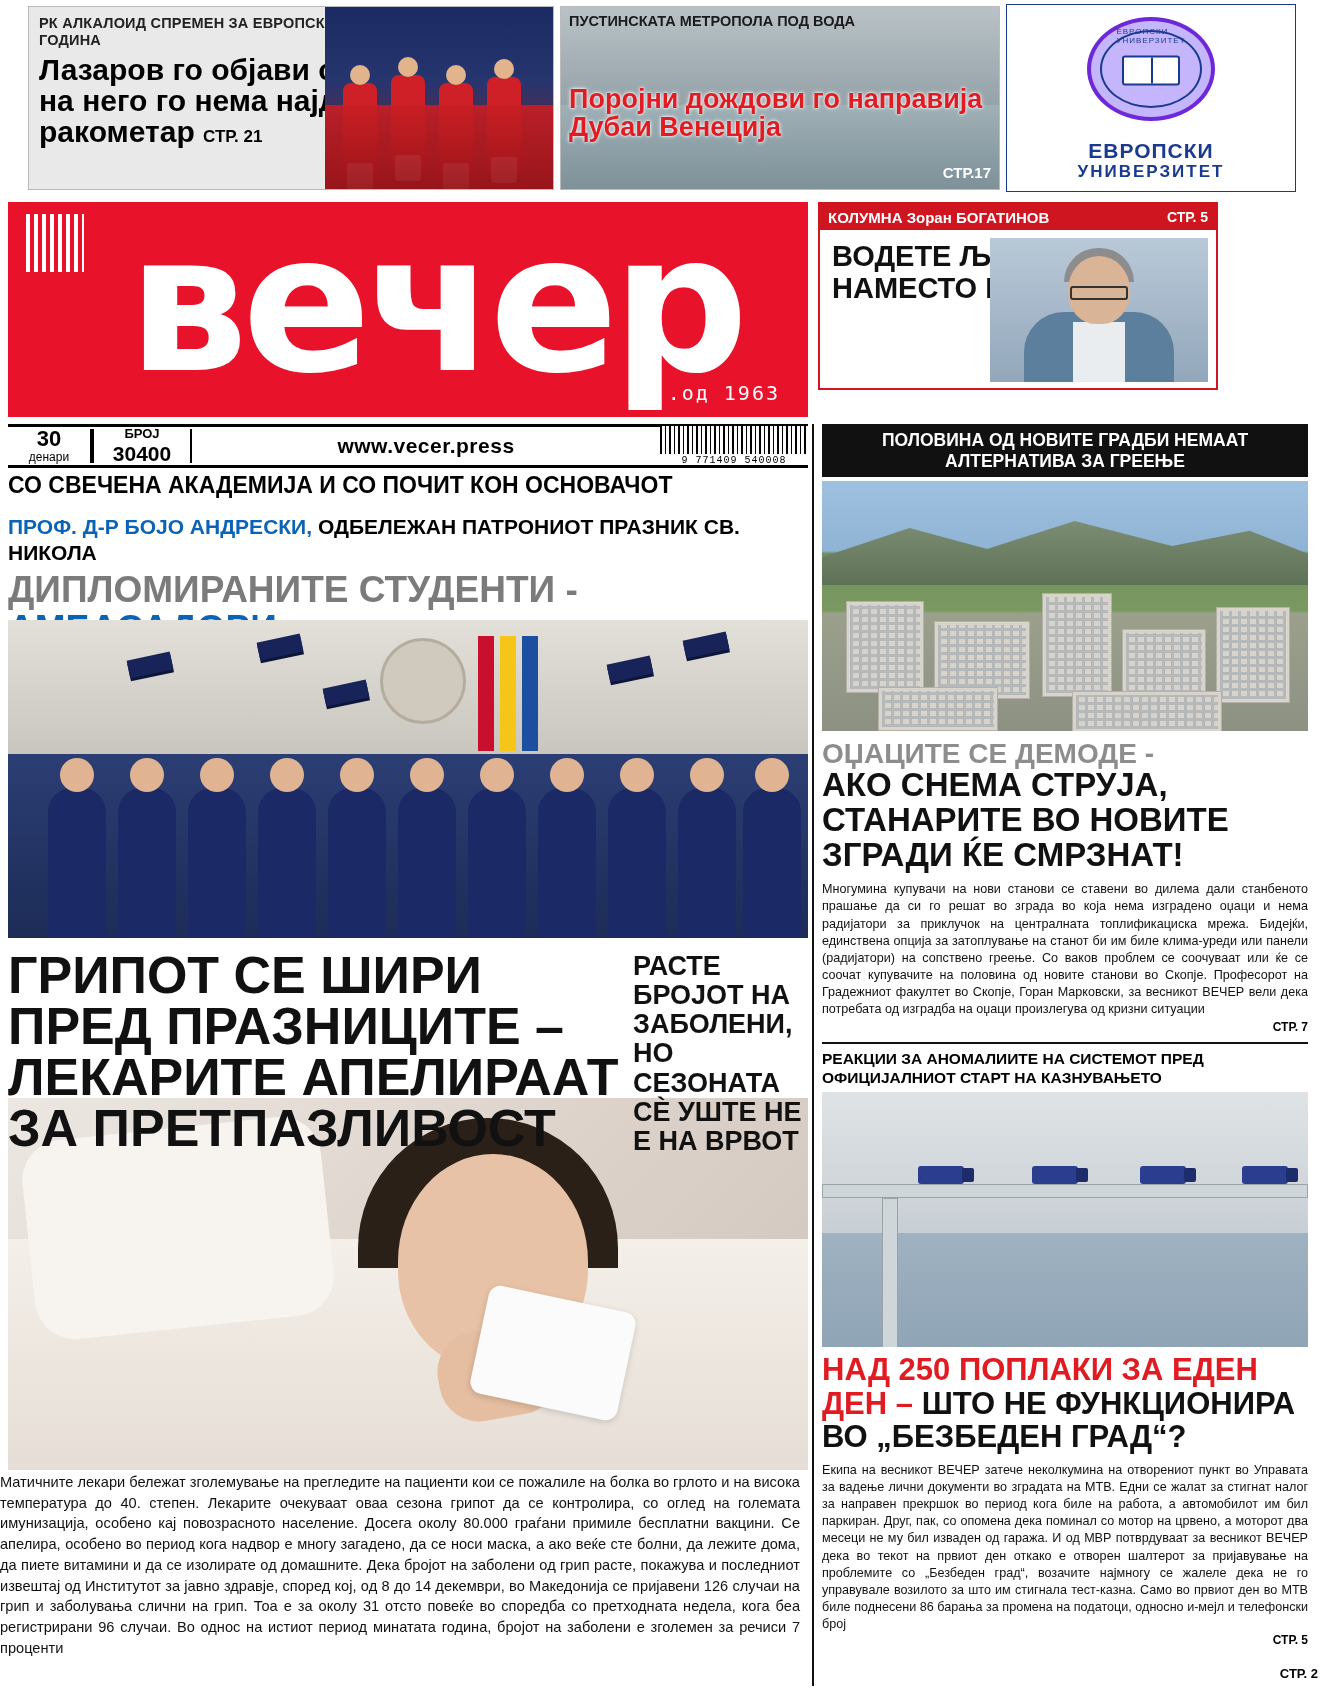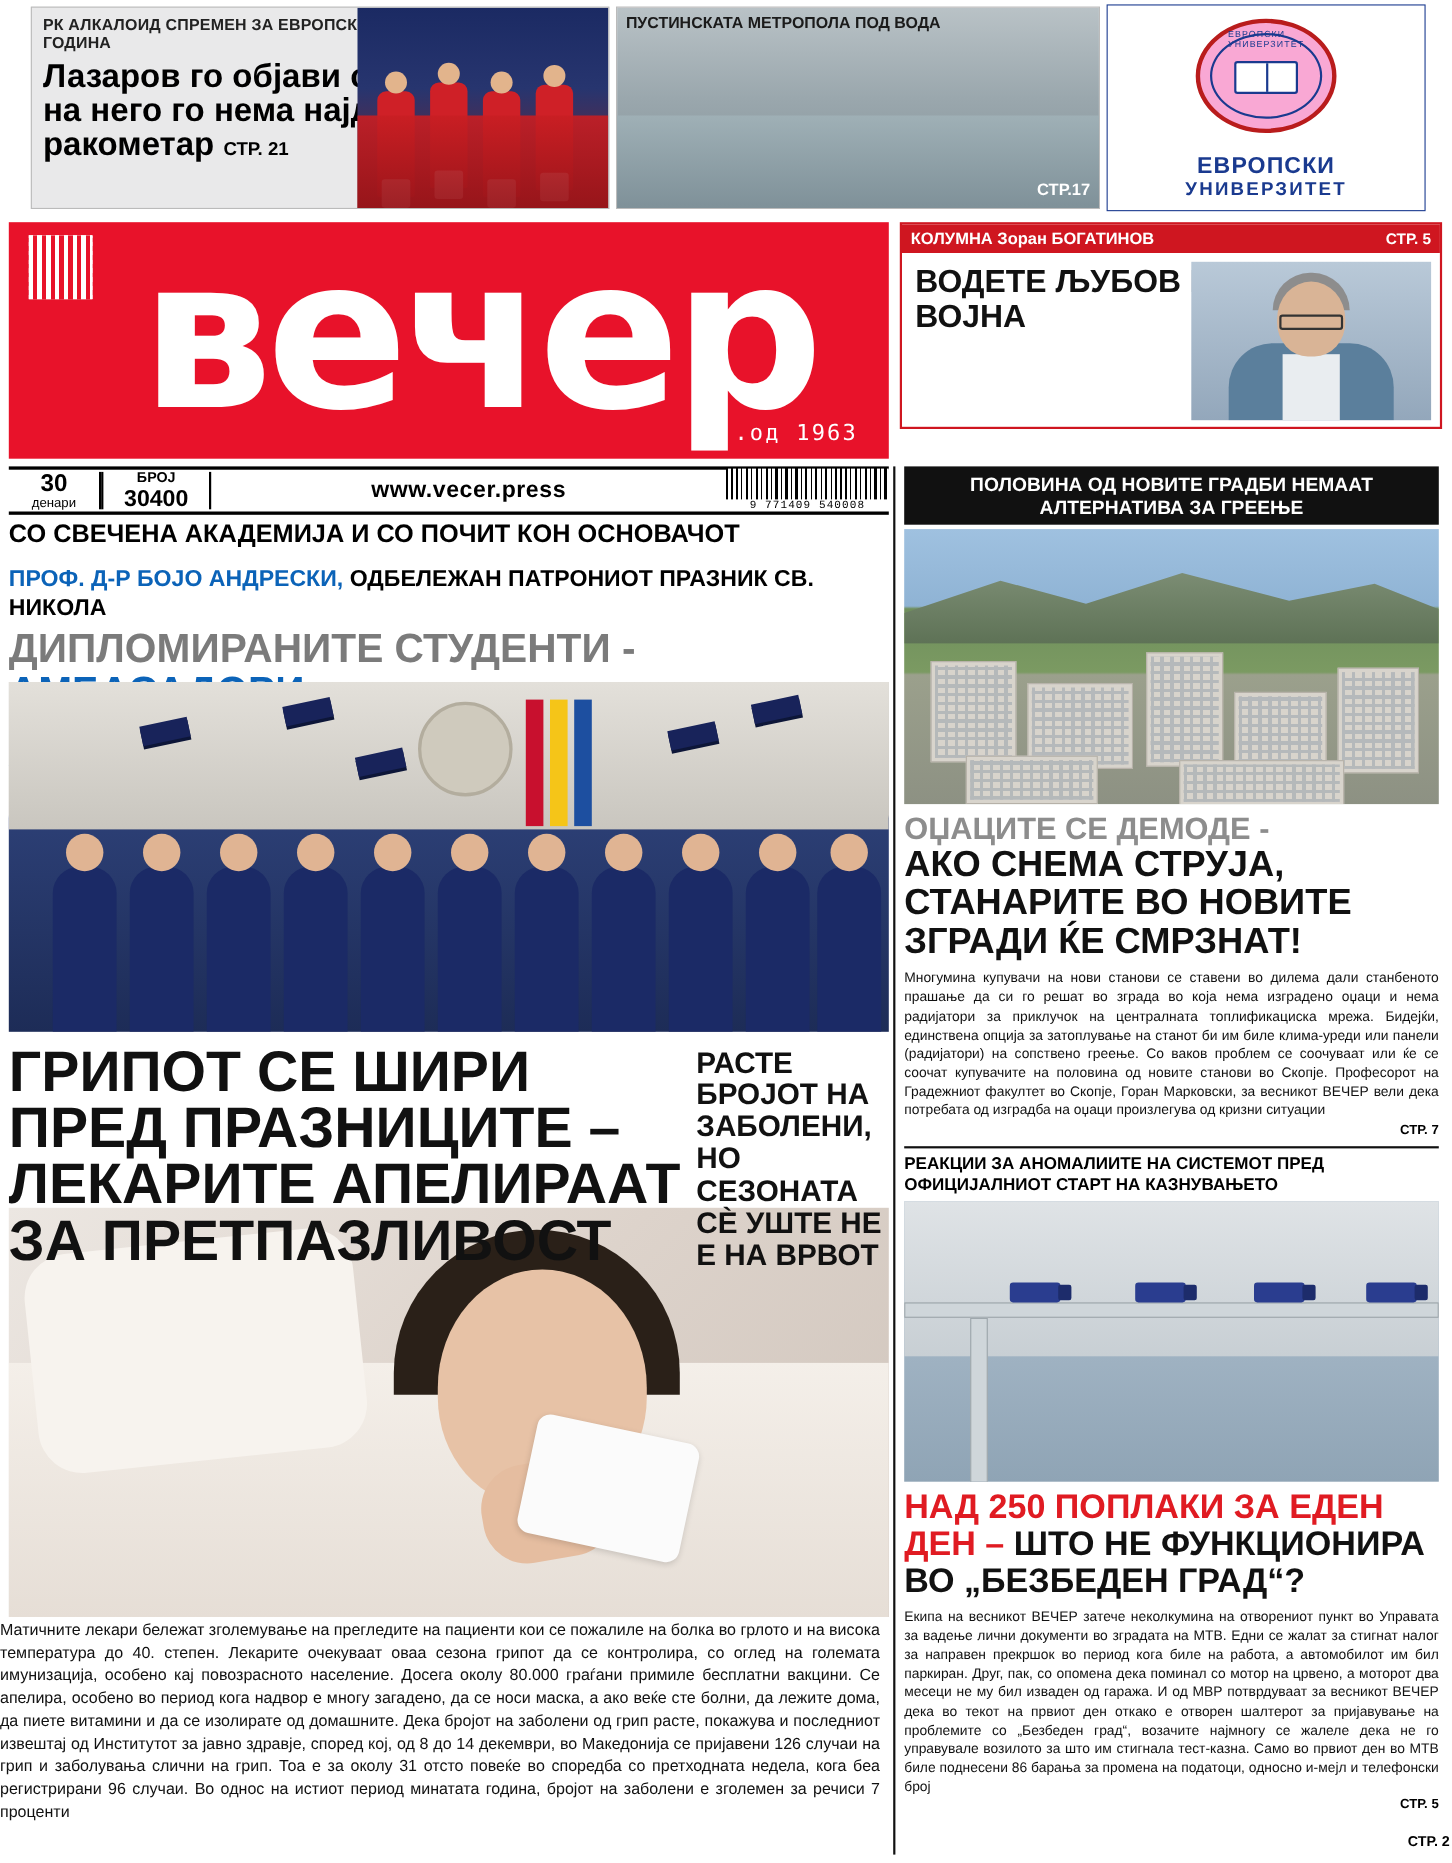--- a/index.html
+++ b/index.html
@@ -43,42 +43,42 @@
 
   .tb2-photo { position:absolute; left:0; top:0; width:440px; height:184px;
     background:linear-gradient(180deg,#b9c2c6 0%,#9aa7ad 45%,#7e8d94 100%); }
   .tb2-water { position:absolute; left:0; bottom:0; width:100%; height:86px; background:linear-gradient(180deg,#9fb0b6,#7e9098); }
   .tb2-kick { position:absolute; left:8px; top:6px; font-size:14.5px; font-weight:700; color:#1b1b1b; line-height:1.15; }
   .tb2-head { position:absolute; left:8px; top:78px; font-size:27px; font-weight:700; color:#e01b22; line-height:1.05;
      text-shadow:0 0 2px #fff, 0 0 4px #fff; }
   .tb2-str { position:absolute; right:8px; bottom:8px; font-size:15px; font-weight:700; color:#fff; }
 
   .uni-logo { position:absolute; left:50%; top:12px; transform:translateX(-50%); width:128px; height:104px;
-     border-radius:50%; border:4px solid #b91c1c; background:#f9a8d4; }
+     border-radius:50%; border:4px solid #6d28d9; background:#c4b5fd; }
   .uni-logo .inner { position:absolute; inset:9px; border:2px solid #1a3a8f; border-radius:50%; }
   .uni-logo .book { position:absolute; left:50%; top:50%; transform:translate(-50%,-45%); width:58px; height:30px;
      background:#fff; border:2px solid #1a3a8f; border-radius:3px; }
   .uni-logo .book::after{ content:""; position:absolute; left:50%; top:0; bottom:0; width:2px; background:#1a3a8f;}
   .uni-logo .arc { position:absolute; left:50%; top:6px; transform:translateX(-50%); font-size:8px; color:#1a3a8f; letter-spacing:1px;}
   .uni-text { position:absolute; left:0; right:0; bottom:10px; text-align:center; color:#1a3a8f;
      font-size:21px; font-weight:700; line-height:1.08; letter-spacing:1px; }
   .uni-text .t2 { font-size:17px; letter-spacing:2px; }
 
   
   .masthead { position:absolute; left:8px; top:202px; width:800px; height:215px; background:#e8122a; }
   .qr { position:absolute; left:18px; top:12px; width:58px; height:58px; background:
       repeating-linear-gradient(90deg,#fff 0 4px,#e8122a 4px 8px),
       repeating-linear-gradient(0deg,#fff 0 4px,transparent 4px 8px); background-color:#fff; }
   .logo-word { position:absolute; left:120px; top:8px; font-size:190px; line-height:1; color:#fff;
      font-family:"DejaVu Sans", sans-serif; font-weight:700; letter-spacing:-6px; }
   .since { position:absolute; right:28px; bottom:12px; color:#fff; font-size:20px; letter-spacing:2px;
      font-family:"DejaVu Sans Mono", monospace; }
 
   
-  .colbox { position:absolute; left:818px; top:202px; width:493px; height:188px; border:2px solid #cf1620; background:#fff; }
+  .colbox { position:absolute; left:818px; top:202px; width:400px; height:188px; border:2px solid #cf1620; background:#fff; }
   .colbox-head { position:absolute; left:0; top:0; width:100%; height:26px; background:#cf1620; color:#fff;
      font-size:15px; font-weight:700; display:flex; align-items:center; padding:0 8px; }
   .colbox-head .nm { font-weight:700; }
   .colbox-head .pg { margin-left:auto; font-size:14px; }
   .colbox-title { position:absolute; left:12px; top:36px; font-size:29px; font-weight:700; line-height:1.12; color:#111; }
   .colbox-photo { position:absolute; right:8px; top:34px; width:218px; height:144px;
      background:linear-gradient(180deg,#b9c9d8 0%, #93a7bb 100%); overflow:hidden; }
   .cb-head { position:absolute; left:50%; top:18px; transform:translateX(-50%); width:62px; height:68px;
      background:#d9b496; border-radius:50% 50% 45% 45%; }
   .cb-hair { position:absolute; left:50%; top:10px; transform:translateX(-50%); width:70px; height:34px;
@@ -198,20 +198,21 @@
         <div class="tb1-fig" style="left:114px;"></div>
         <div class="tb1-fig" style="left:162px; bottom:18px;"></div>
       </div>
     </div>
 
     <div class="top-box tb2">
       <div class="tb2-photo">
         <div class="tb2-water"></div>
       </div>
       <div class="tb2-kick">ПУСТИНСКАТА МЕТРОПОЛА ПОД ВОДА</div>
+      <div class="tb2-head">Поројни дождови го направија Дубаи Венеција</div>
       <div class="tb2-str">СТР.17</div>
     </div>
 
     <div class="top-box tb3">
       <div class="uni-logo">
         <div class="inner"></div>
         <div class="arc">ЕВРОПСКИ УНИВЕРЗИТЕТ</div>
         <div class="book"></div>
       </div>
       <div class="uni-text">

